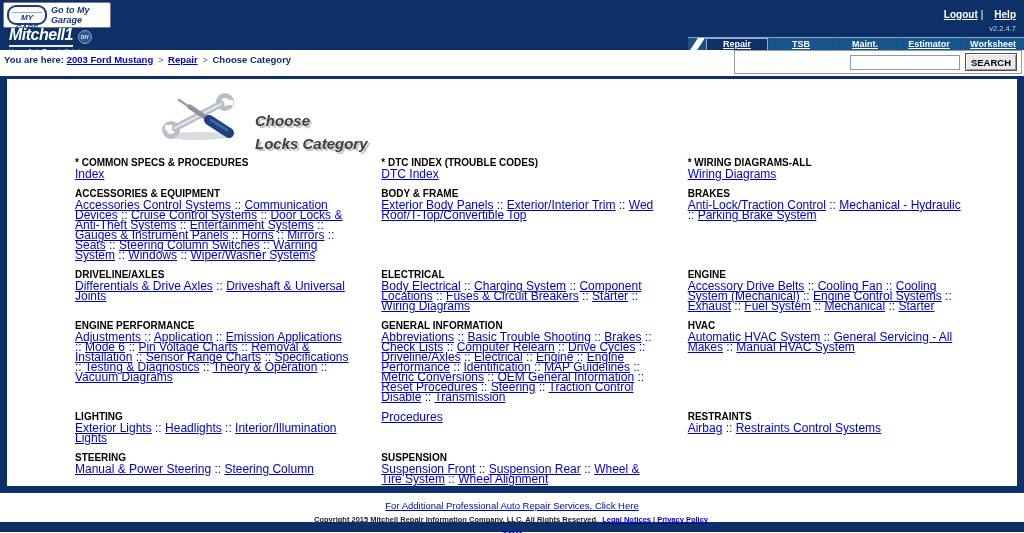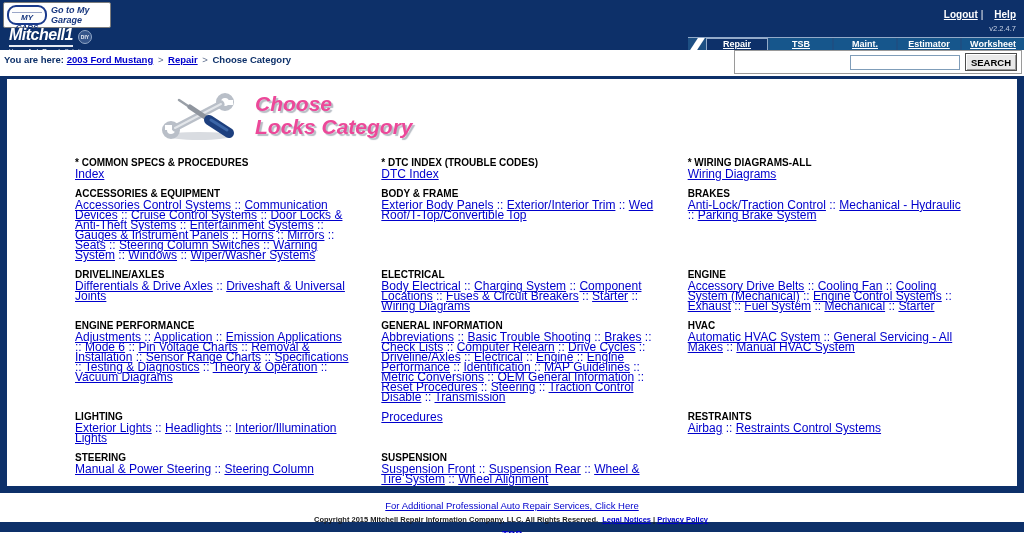--- a/index.html
+++ b/index.html
@@ -51,22 +51,22 @@
   .search-input { width:110px; height:15px; border:1px solid #7f9db9; font-size:10px; padding:0 2px; }
   .search-btn { height:18px; padding:0 5px; font-size:9.5px; font-weight:bold; color:#000;
     background:#e9e9e9; border:1px solid #4d4d4d; box-shadow:inset 1px 1px 0 #fff, inset -1px -1px 0 #9a9a9a; cursor:pointer; }
 
   
   .main-wrap { background:#0d3069; padding:3px 7px 7px 7px; }
   .content { background:#fff; height:407px; position:relative; overflow:hidden; }
 
   .page-header { margin:10px 0 0 150px; display:flex; align-items:flex-start; gap:14px; height:54px; }
   .tools-icon { width:84px; height:52px; flex:0 0 auto; }
-  .title { font-style:italic; font-weight:bold; color:#ec4899; font-size:21px; line-height:23px;
-    text-shadow:2px 2px 1px #b7bcc4; margin-top:3px; }
+  .title { font-style:italic; font-weight:bold; color:#404040; font-size:15px; line-height:23px;
+    text-shadow:2px 2px 1px #b7bcc4; margin-top:20px; }
 
   .cats { display:grid; grid-template-columns:1fr 1fr 1fr; column-gap:32px; row-gap:9px; margin:14px 55px 0 68px; }
   .cat-heading { font-size:10px; font-weight:bold; color:#000; line-height:11px; }
   .cat-links { font-size:12px; line-height:10px; margin-top:1px; }
   .cat-link { color:#0000cc; text-decoration:underline; cursor:pointer; }
   .sep { color:#0000cc; }
 
   
   .footer-strip { height:29px; background:#fff; text-align:center; padding-top:2px; }
   .promo-link { font-size:9.5px; color:#0000cc; text-decoration:underline; cursor:pointer; }

